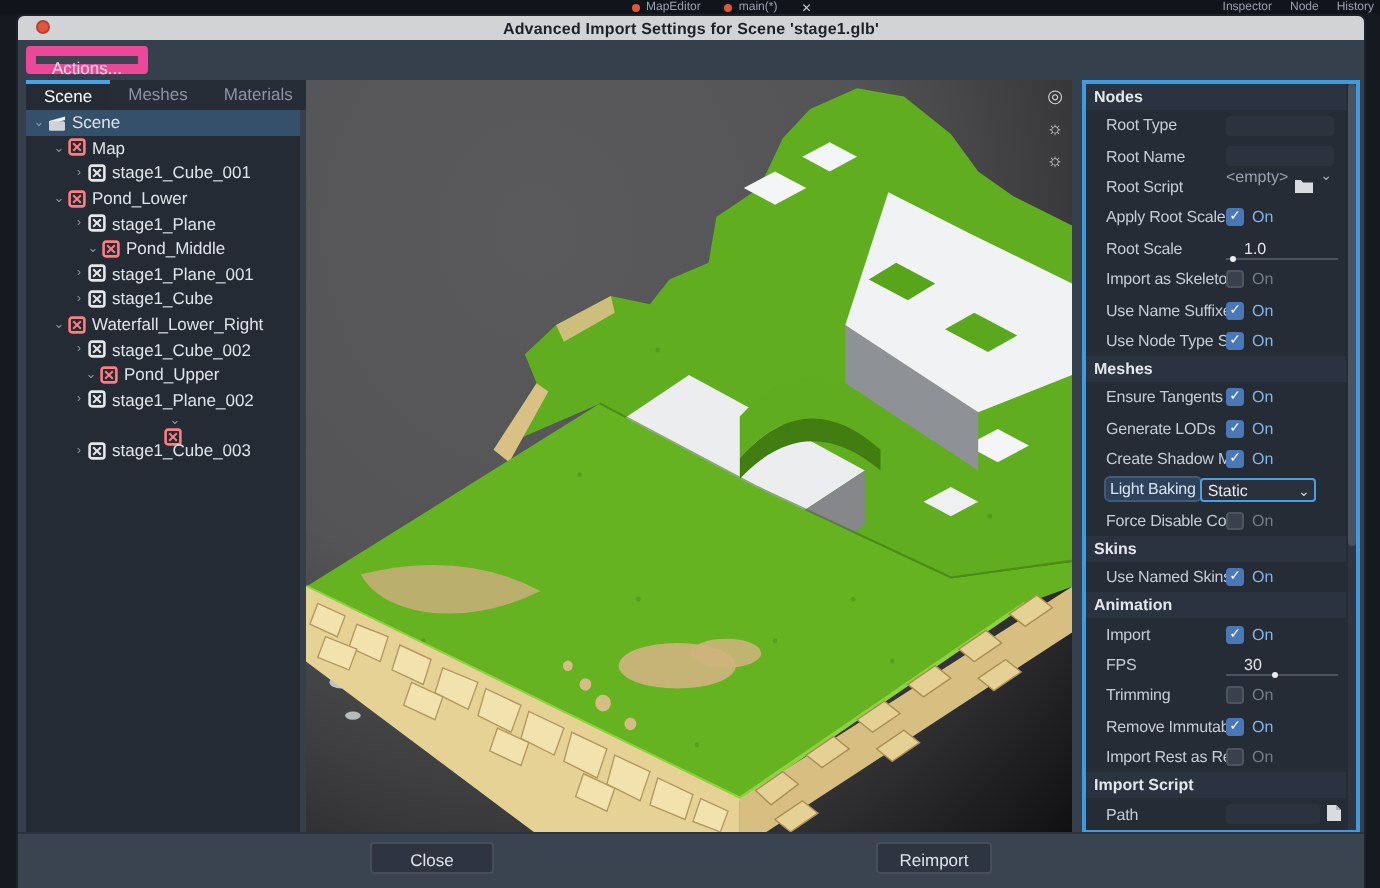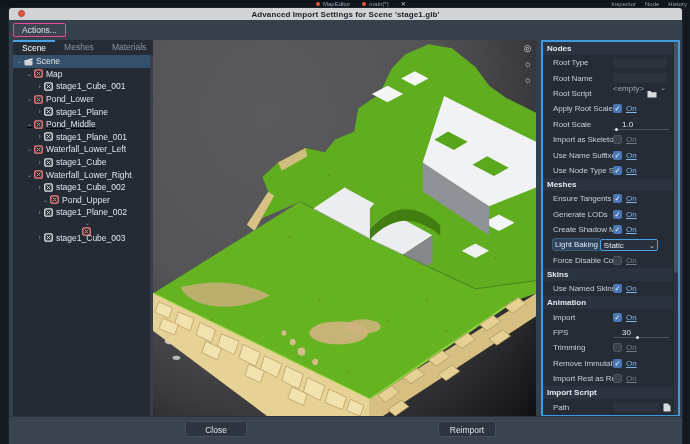--- a/index.html
+++ b/index.html
@@ -14,21 +14,21 @@
   .strip-x{font-size:6px;color:#c9ced5;}
   
   .dialog{position:absolute;left:8px;top:7px;width:675px;height:437px;background:#363f4c;
     border:1px solid #1d232b;border-bottom:none;border-radius:4px 4px 0 0;box-sizing:border-box;}
   .titlebar{height:12px;background:#d2d3d5;border-radius:3px 3px 0 0;position:relative;
     display:flex;align-items:center;justify-content:center;}
   .close-dot{position:absolute;left:9px;top:2px;width:7px;height:7px;border-radius:50%;
     background:#e4543f;border:1px solid #b8402f;box-sizing:border-box;}
   .title-text{font-size:8px;font-weight:bold;color:#1c2128;letter-spacing:.1px;}
   .actions-btn{position:absolute;left:4px;top:15px;height:14px;padding:0 8px;
-    background:#3b4450;border:1px solid #ec4899;border-radius:2px;color:#dfe3e8;
+    background:#3b4450;border:5px solid #ec4899;border-radius:2px;color:#dfe3e8;
     font-size:8.5px;font-family:inherit;line-height:12px;}
   .tabs-row{position:absolute;left:4px;top:32px;width:140px;height:15px;display:flex;background:#272d37;}
   .tab{padding:0 9px;font-size:8.5px;line-height:15px;color:#8b95a3;box-sizing:border-box;}
   .tab.active{background:#252b34;color:#eef1f4;border-top:2px solid #47a3e8;line-height:13px;color:#fff;}
   
   .tree-panel{position:absolute;left:4px;top:47px;width:137px;bottom:27px;background:#252b34;overflow:hidden;}
   .trow{display:flex;align-items:center;height:12.6px;white-space:nowrap;}
   .trow.sel{background:#35506b;}
   .tarrow{width:9px;text-align:center;font-size:6.5px;color:#8d97a5;flex:none;}
   .ticon{width:9px;height:9px;flex:none;margin-right:3px;}
@@ -48,21 +48,21 @@
   .scroll-thumb{position:absolute;left:0;right:0;top:0;height:62%;background:#49525f;border-radius:2px;}
   .sec{height:13px;line-height:13px;font-size:8px;font-weight:bold;color:#e4e8ed;background:#2b3340;padding-left:4px;}
   .row{display:flex;align-items:center;height:15.4px;padding-left:10px;}
   .row .lbl{flex:1;font-size:8px;color:#c6ccd5;white-space:nowrap;overflow:hidden;letter-spacing:-.1px;}
   .row.selrow .lbl{background:rgba(62,110,160,.35);outline:1px solid rgba(96,150,205,.45);
     border-radius:2px;color:#d9e4f0;padding:1px 2px;flex:none;max-width:60px;}
   .row .val{width:60px;flex:none;display:flex;align-items:center;gap:4px;position:relative;height:100%;}
   .cb{width:9px;height:9px;border-radius:2px;flex:none;font-size:7px;line-height:9px;text-align:center;color:#fff;}
   .cb.on{background:#4a77b5;}
   .cb.off{background:#3a414d;border:1px solid #4b5461;box-sizing:border-box;}
-  .onlbl{font-size:8px;text-decoration:underline;}
+  .onlbl{font-size:8px;}
   .onlbl.on{color:#82b4e8;}
   .onlbl.off{color:#717b8a;}
   .spinval{font-size:8px;color:#e2e6eb;padding-left:9px;}
   .sline{position:absolute;left:0;right:4px;bottom:2px;height:1px;background:#4b5360;}
   .sdot{position:absolute;bottom:1px;width:3px;height:3px;border-radius:50%;background:#ececec;}
   .fieldbox{width:54px;height:10px;background:#2c333e;border-radius:2px;}
   .resrow{display:flex;align-items:flex-start;gap:3px;}
   .resempty{font-size:8px;color:#98a2b0;}
   .chev{font-size:7px;color:#a8b0bc;}
   .ddown{width:58px;height:12px;background:#2b313c;border:1px solid #46a1e6;border-radius:2px;
@@ -155,49 +155,39 @@
         <div class="trow" style="padding-left: 22px;">
           <span class="tarrow">›</span>
           <span class="ticon">
             <svg width="9" height="9" viewBox="0 0 9 9">
               <rect x="0.8" y="0.8" width="7.4" height="7.4" rx="1.2" fill="none" stroke="#e4e6e9" stroke-width="1.3"></rect>
               <path d="M2.6 2.6 L6.4 6.4 M6.4 2.6 L2.6 6.4" stroke="#e4e6e9" stroke-width="1"></path>
             </svg>
           </span>
           <span class="tlabel">stage1_Plane</span>
         </div>
-        <div class="trow" style="padding-left: 12px; text-decoration: underline;">
+        <div class="trow" style="padding-left: 29px;">
           <span class="tarrow">⌄</span>
           <span class="ticon">
             <svg width="9" height="9" viewBox="0 0 9 9">
               <rect x="0.8" y="0.8" width="7.4" height="7.4" rx="1.2" fill="none" stroke="#fc7f7f" stroke-width="1.3"></rect>
               <path d="M2.6 2.6 L6.4 6.4 M6.4 2.6 L2.6 6.4" stroke="#fc7f7f" stroke-width="1"></path>
             </svg>
           </span>
           <span class="tlabel">Pond_Middle</span>
         </div>
         <div class="trow" style="padding-left: 22px;">
           <span class="tarrow">›</span>
           <span class="ticon">
             <svg width="9" height="9" viewBox="0 0 9 9">
               <rect x="0.8" y="0.8" width="7.4" height="7.4" rx="1.2" fill="none" stroke="#e4e6e9" stroke-width="1.3"></rect>
               <path d="M2.6 2.6 L6.4 6.4 M6.4 2.6 L2.6 6.4" stroke="#e4e6e9" stroke-width="1"></path>
             </svg>
           </span>
           <span class="tlabel">stage1_Plane_001</span>
-        </div>
-        <div class="trow" style="padding-left: 12px;">
-          <span class="tarrow">⌄</span>
-          <span class="ticon">
-            <svg width="9" height="9" viewBox="0 0 9 9">
-              <rect x="0.8" y="0.8" width="7.4" height="7.4" rx="1.2" fill="none" stroke="#fc7f7f" stroke-width="1.3"></rect>
-              <path d="M2.6 2.6 L6.4 6.4 M6.4 2.6 L2.6 6.4" stroke="#fc7f7f" stroke-width="1"></path>
-            </svg>
-          </span>
-          <span class="tlabel">Waterfall_Lower_Left</span>
         </div>
         <div class="trow" style="padding-left: 22px;">
           <span class="tarrow">›</span>
           <span class="ticon">
             <svg width="9" height="9" viewBox="0 0 9 9">
               <rect x="0.8" y="0.8" width="7.4" height="7.4" rx="1.2" fill="none" stroke="#e4e6e9" stroke-width="1.3"></rect>
               <path d="M2.6 2.6 L6.4 6.4 M6.4 2.6 L2.6 6.4" stroke="#e4e6e9" stroke-width="1"></path>
             </svg>
           </span>
           <span class="tlabel">stage1_Cube</span>

